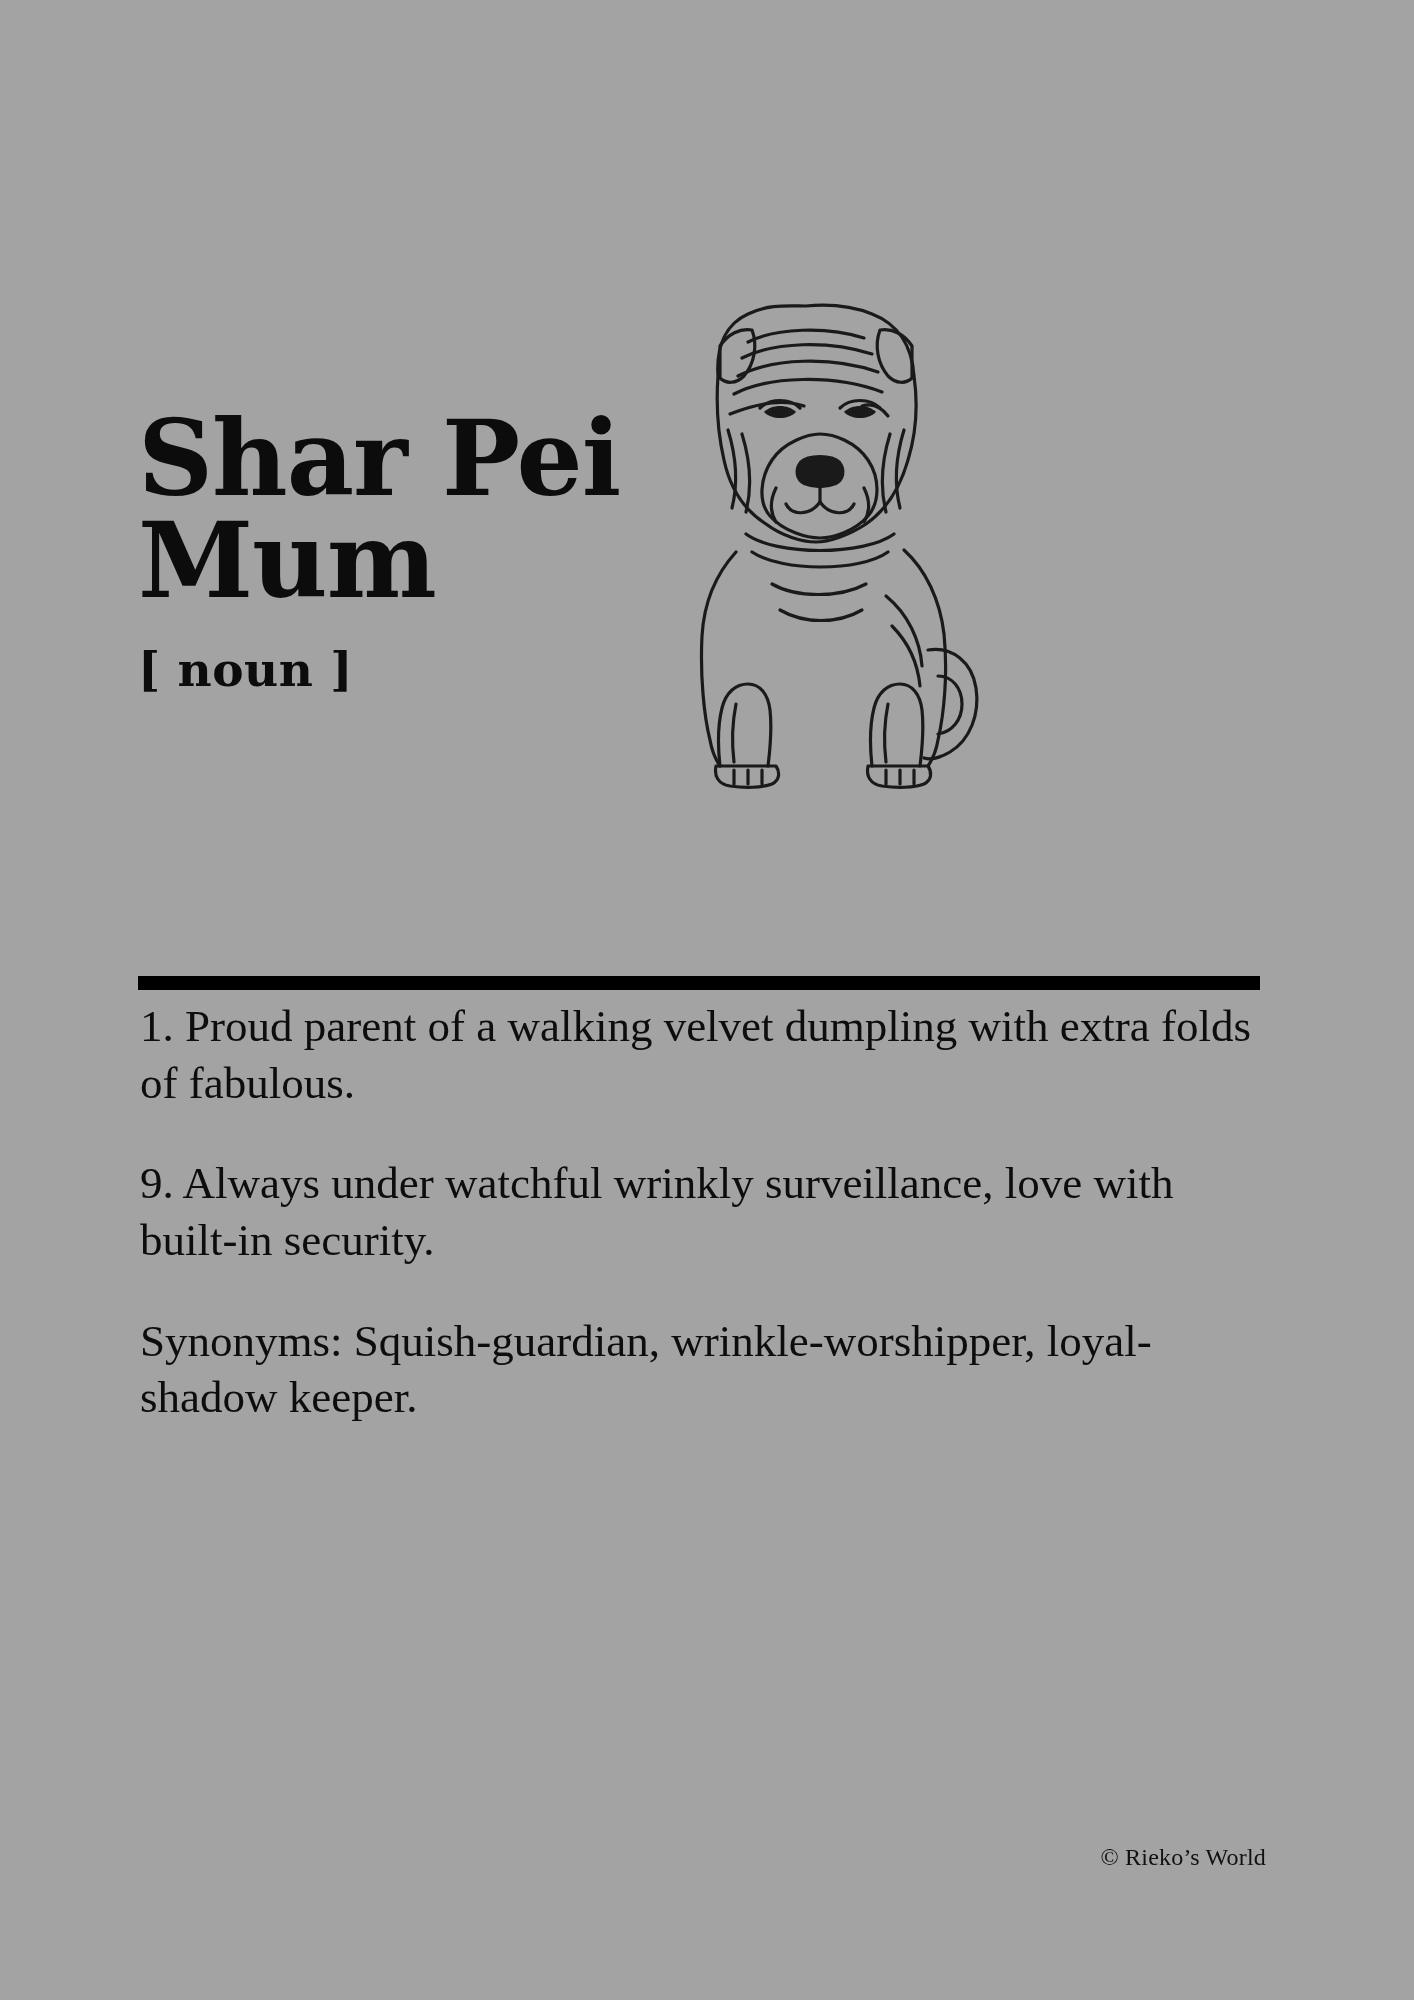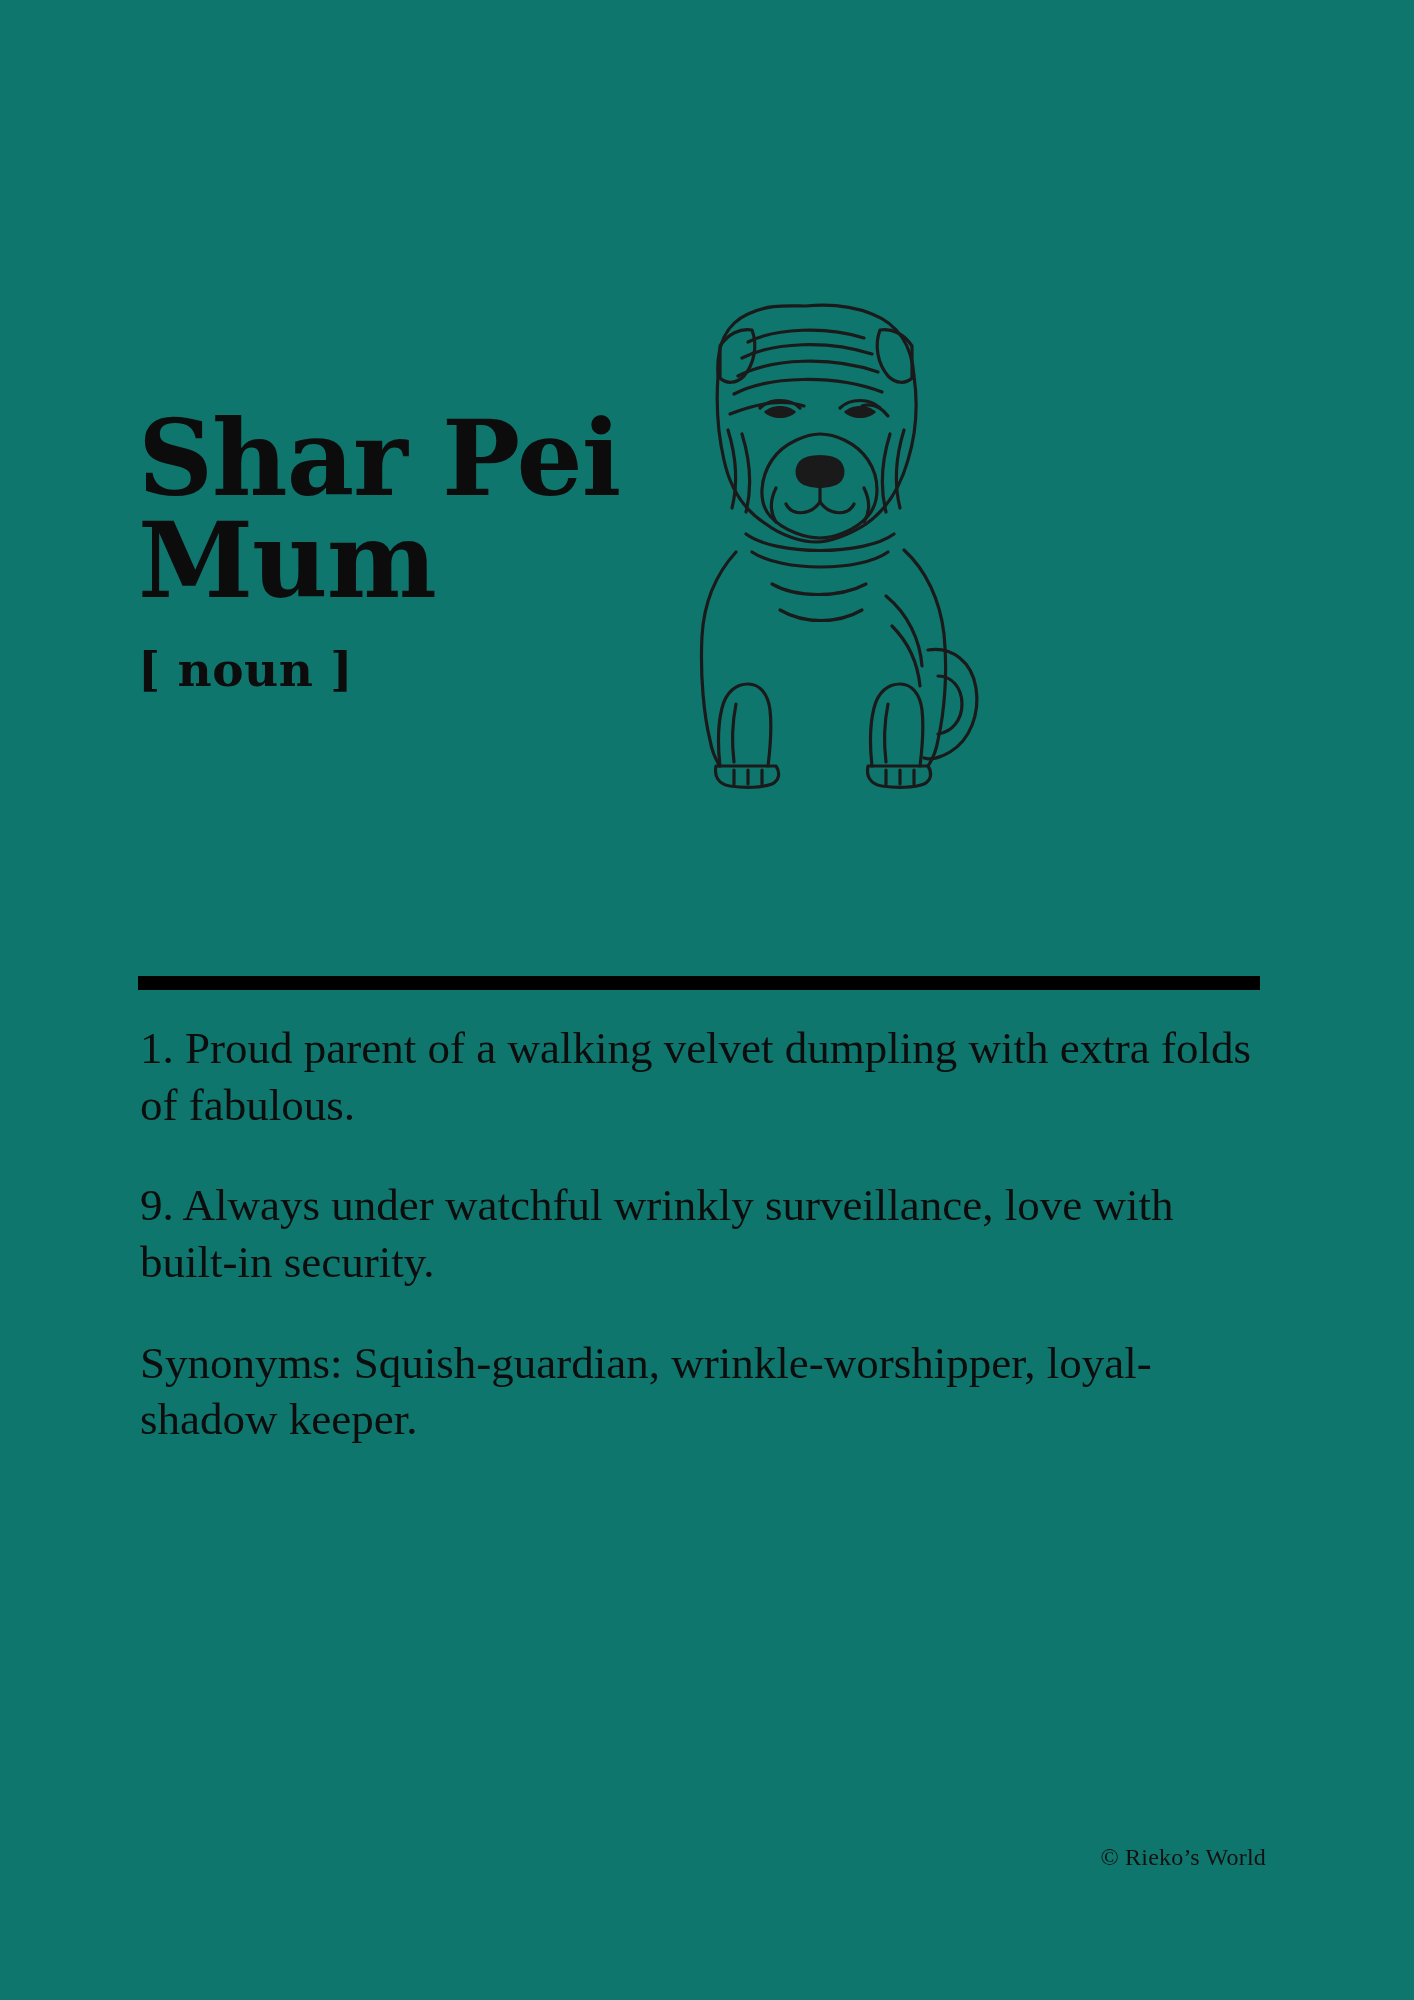--- a/index.html
+++ b/index.html
@@ -4,21 +4,21 @@
 <style>
   html, body {
     margin: 0;
     padding: 0;
     background: #ffffff;
   }
   .page {
     position: relative;
     width: 1414px;
     height: 2000px;
-    background: #0f766e;
+    background: #a3a3a3;
     overflow: hidden;
     font-family: "Liberation Serif", "DejaVu Serif", serif;
     color: #111111;
   }
 
   
   .title-block {
     position: absolute;
     left: 138px;
     top: 408px;
@@ -61,21 +61,21 @@
     top: 976px;
     width: 1122px;
     height: 14px;
     background: #000000;
   }
 
   
   .definitions {
     position: absolute;
     left: 140px;
-    top: 1020px;
+    top: 998px;
     width: 1120px;
   }
   .def-line {
     font-family: "Liberation Serif", "DejaVu Serif", serif;
     font-weight: 400;
     font-size: 45px;
     line-height: 1.26;
     color: #0d0d0d;
     margin: 0 0 44px 0;
   }

